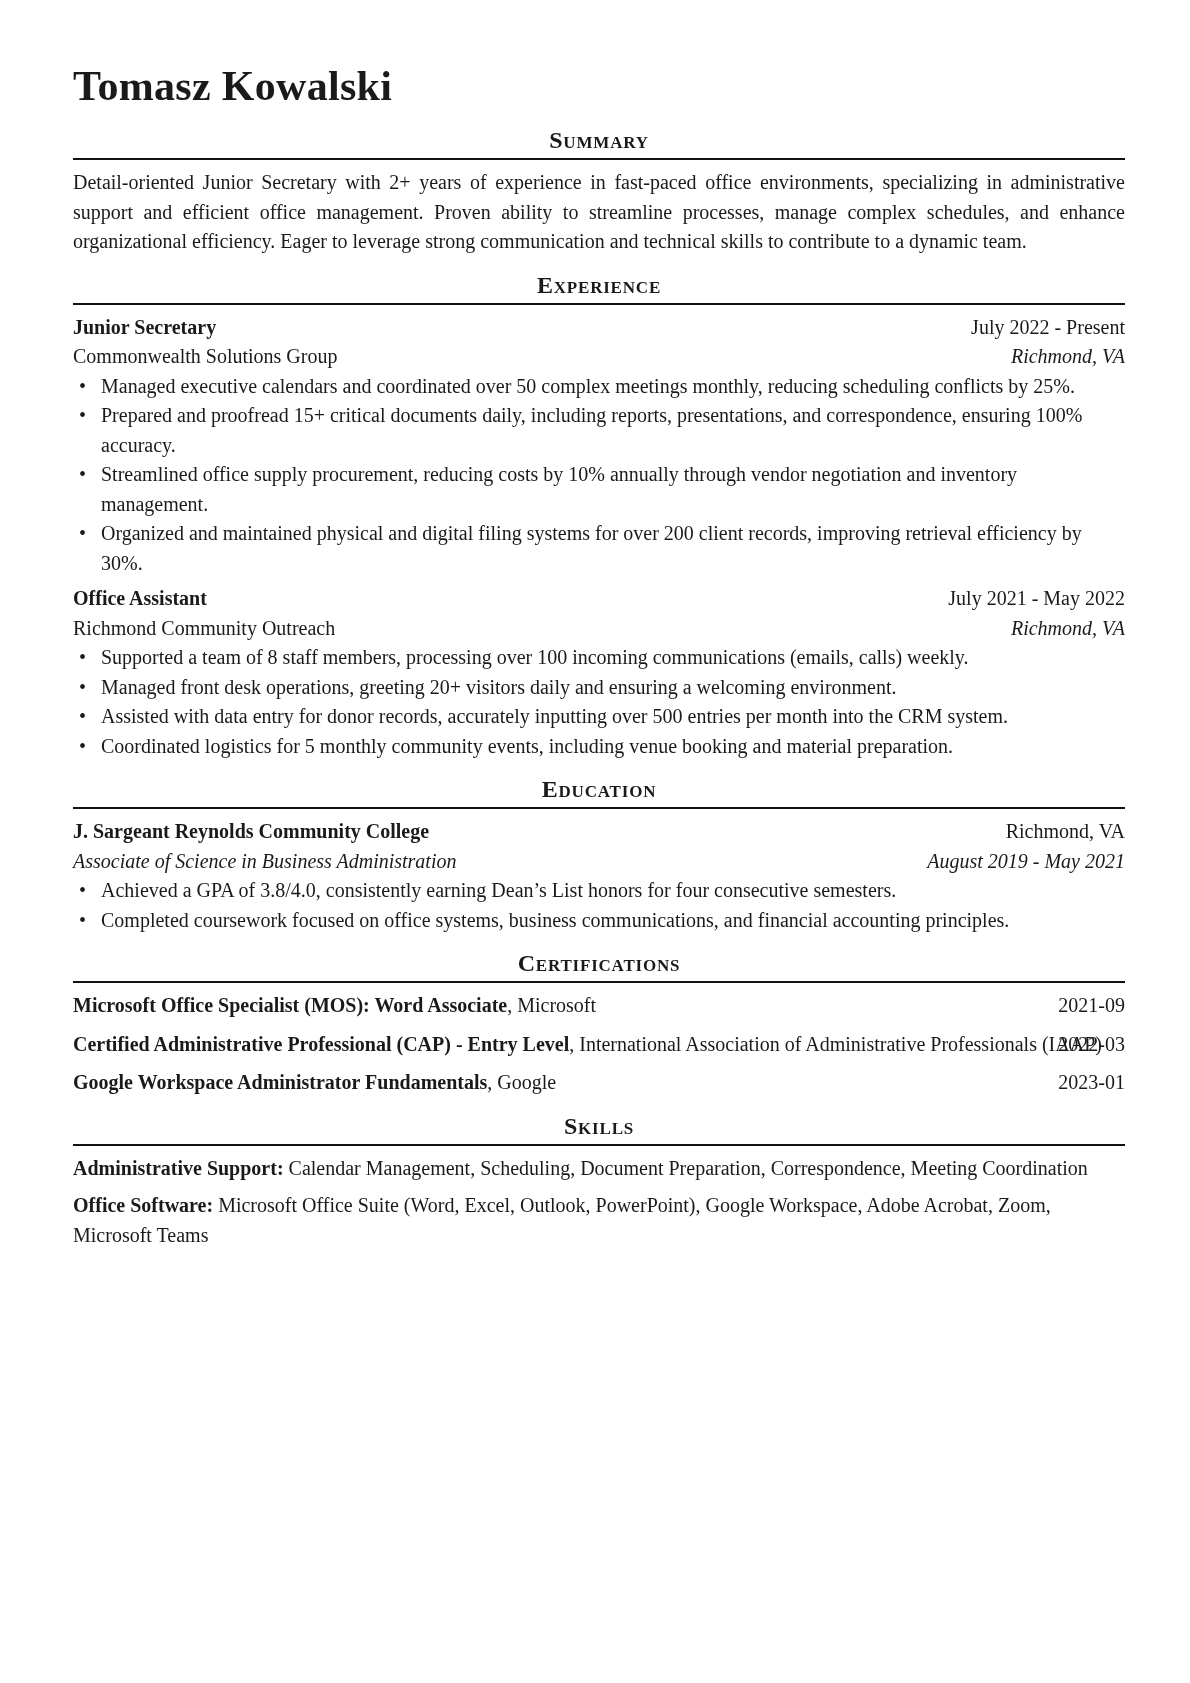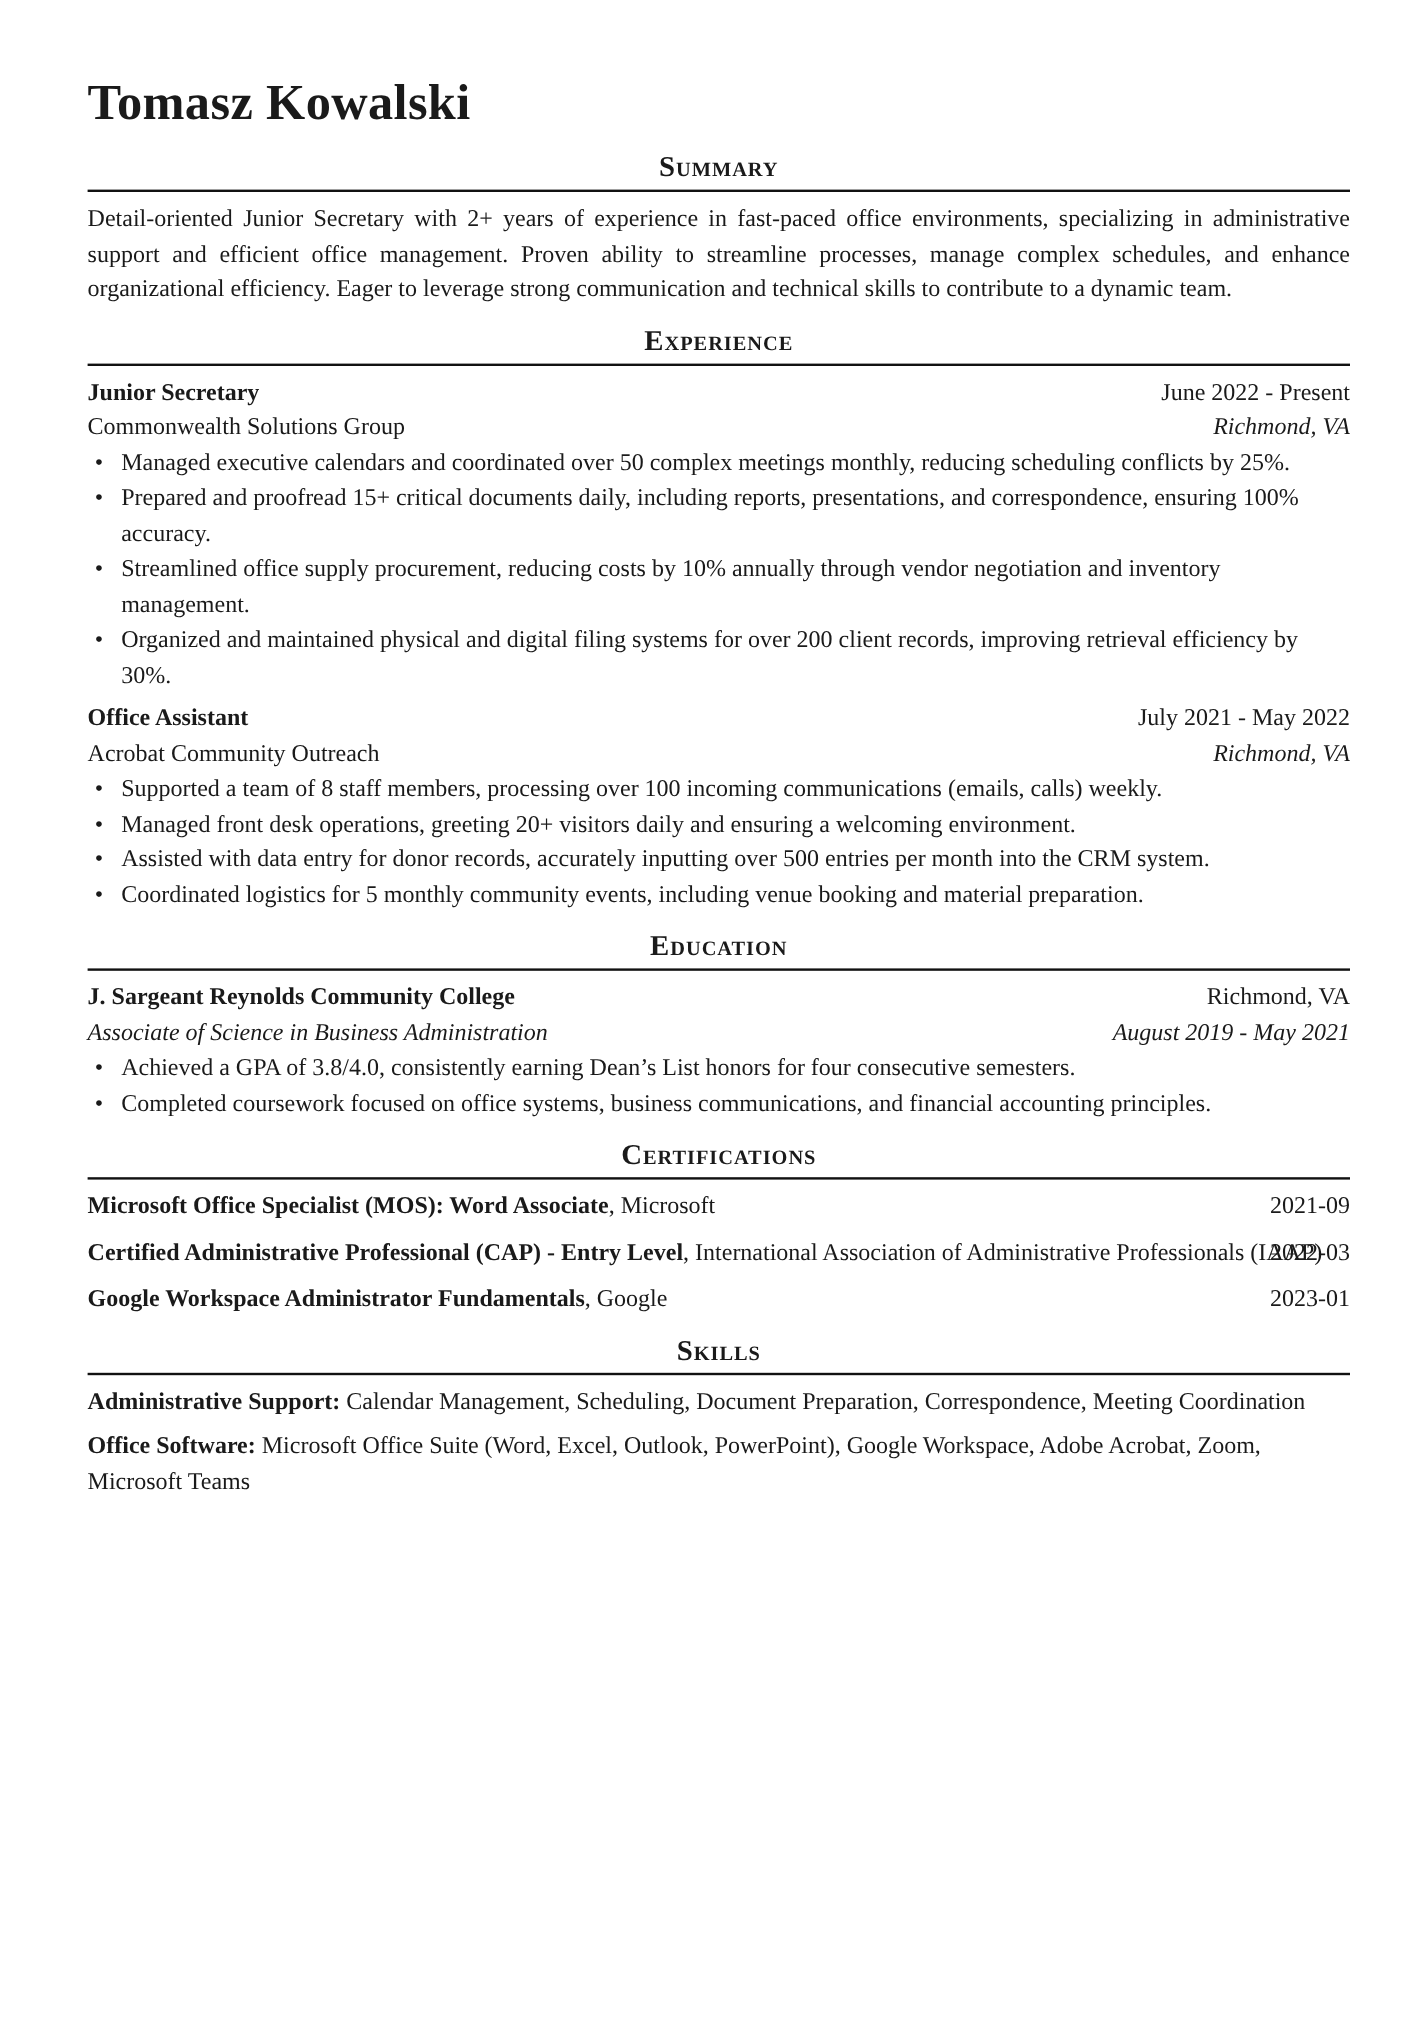--- a/index.html
+++ b/index.html
@@ -57,41 +57,41 @@
     <div class="text" style="text-align: justify;">Detail-oriented Junior Secretary with 2+ years of experience in fast-paced office environments, specializing in administrative support and efficient office management. Proven ability to streamline processes, manage complex schedules, and enhance organizational efficiency. Eager to leverage strong communication and technical skills to contribute to a dynamic team.</div>
   </div>
 
   <div class="section">
     <h2 class="section-title">Experience</h2>
     <hr class="rule">
 
     <div class="entry text">
       <div class="row">
         <span class="b">Junior Secretary</span>
-        <span>June 2022 - Present</span>
+        <span>July 2022 - Present</span>
       </div>
       <div class="row">
         <span>Commonwealth Solutions Group</span>
         <span class="i">Richmond, VA</span>
       </div>
       <ul class="bullets">
         <li>Managed executive calendars and coordinated over 50 complex meetings monthly, reducing scheduling conflicts by 25%.</li>
         <li>Prepared and proofread 15+ critical documents daily, including reports, presentations, and correspondence, ensuring 100% accuracy.</li>
         <li>Streamlined office supply procurement, reducing costs by 10% annually through vendor negotiation and inventory management.</li>
         <li>Organized and maintained physical and digital filing systems for over 200 client records, improving retrieval efficiency by 30%.</li>
       </ul>
     </div>
 
     <div class="entry text">
       <div class="row">
         <span class="b">Office Assistant</span>
         <span>July 2021 - May 2022</span>
       </div>
       <div class="row">
-        <span>Acrobat Community Outreach</span>
+        <span>Richmond Community Outreach</span>
         <span class="i">Richmond, VA</span>
       </div>
       <ul class="bullets">
         <li>Supported a team of 8 staff members, processing over 100 incoming communications (emails, calls) weekly.</li>
         <li>Managed front desk operations, greeting 20+ visitors daily and ensuring a welcoming environment.</li>
         <li>Assisted with data entry for donor records, accurately inputting over 500 entries per month into the CRM system.</li>
         <li>Coordinated logistics for 5 monthly community events, including venue booking and material preparation.</li>
       </ul>
     </div>
   </div>

